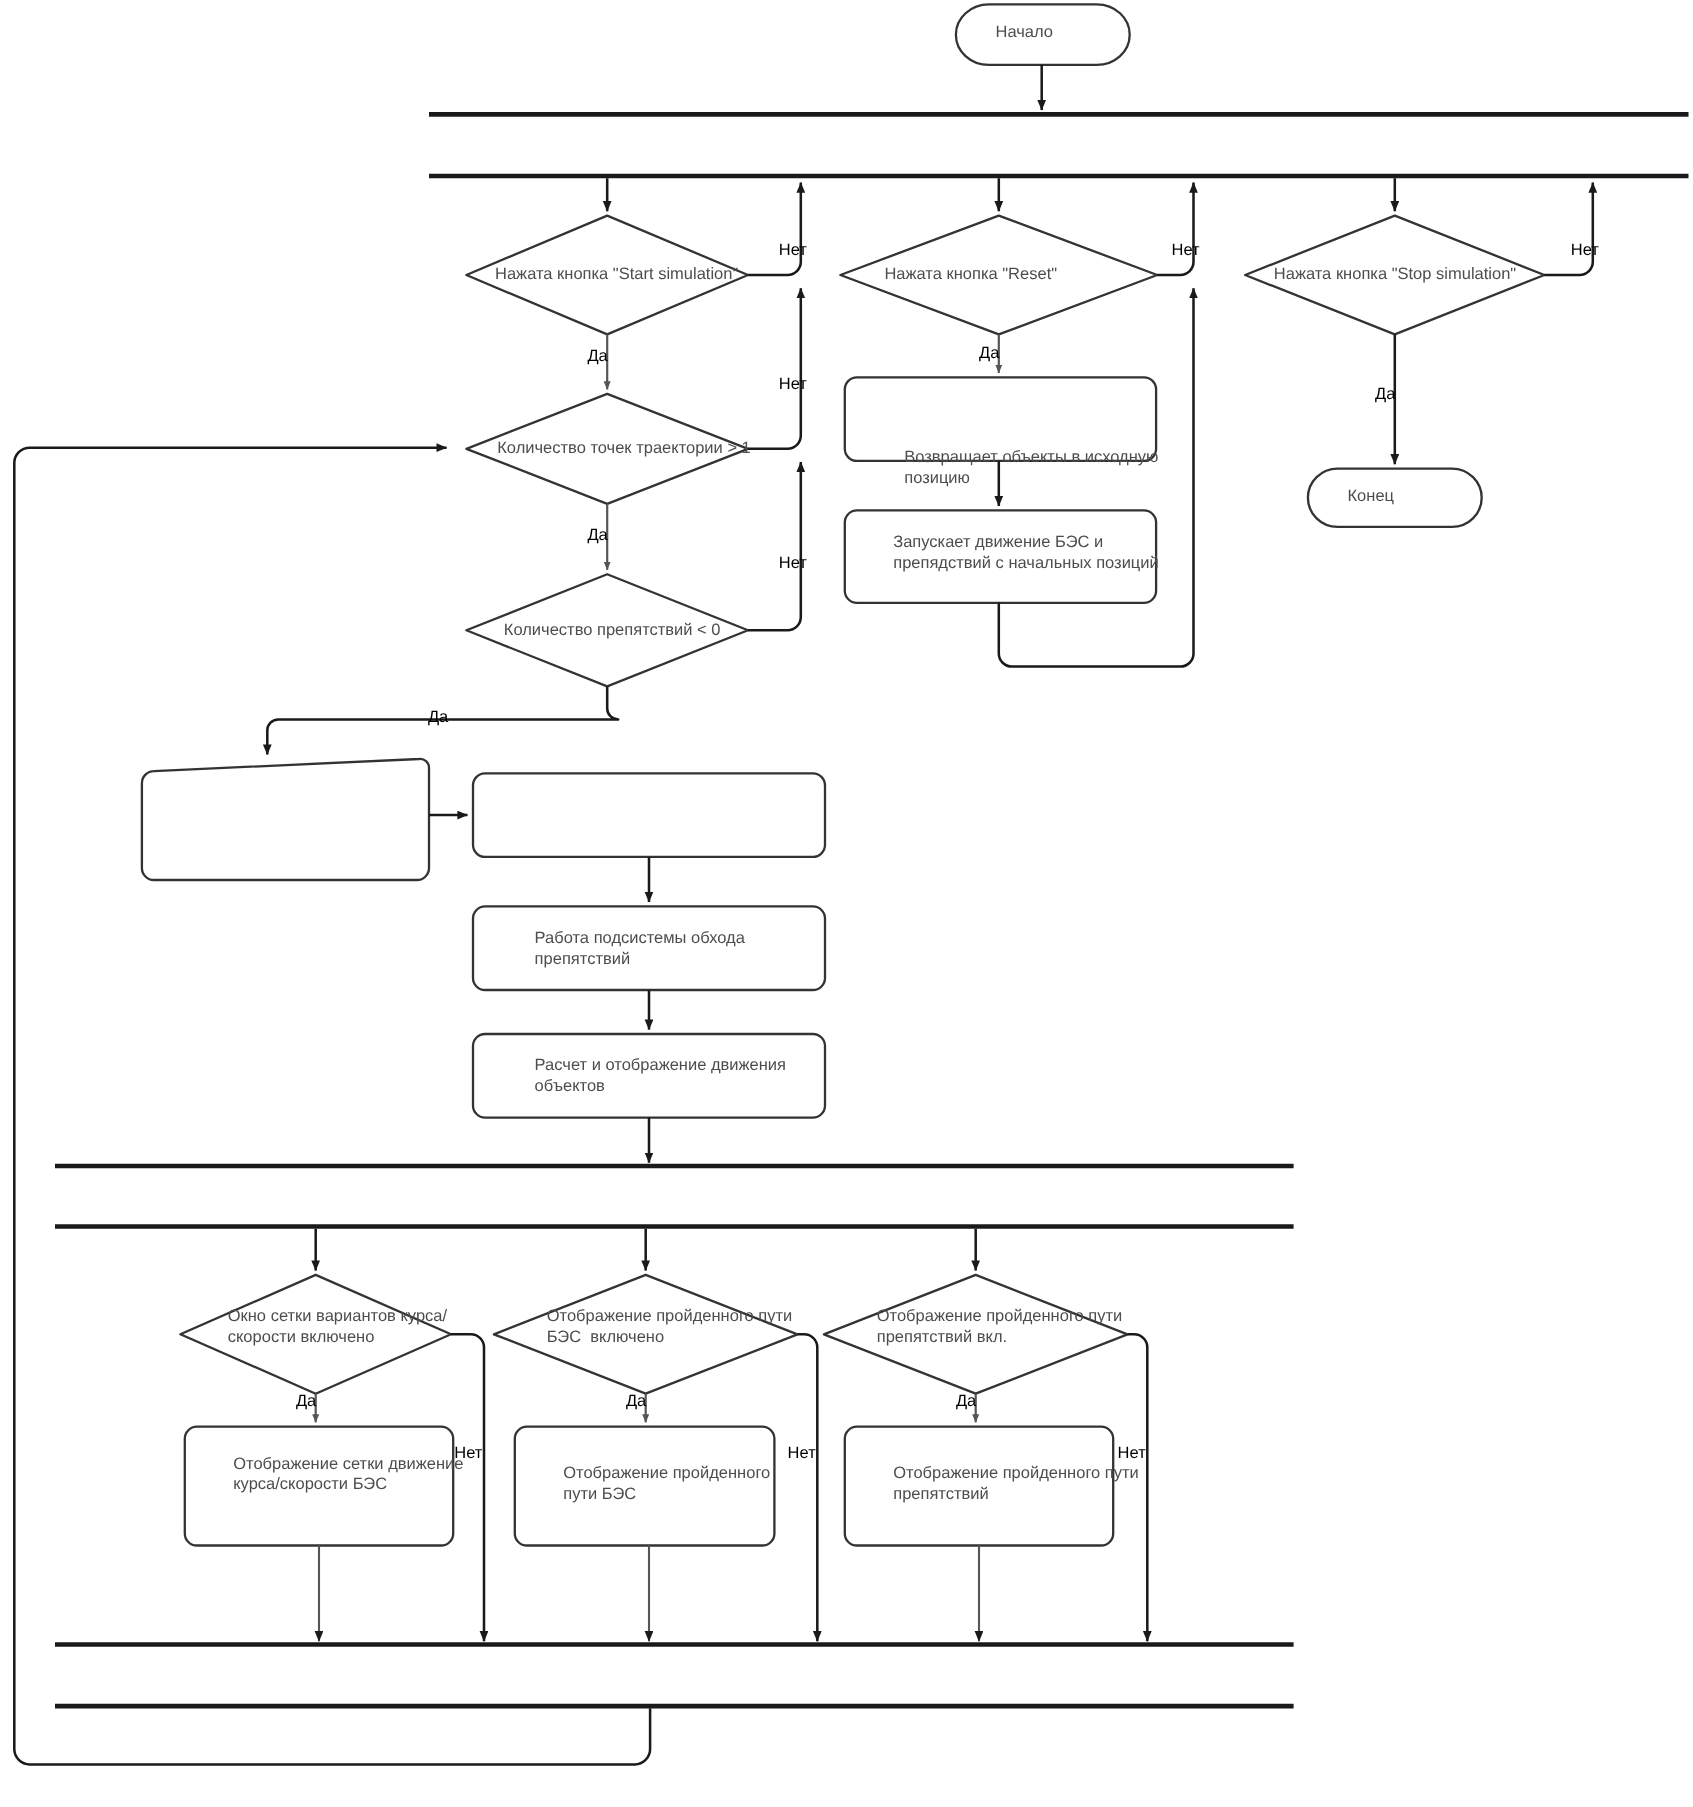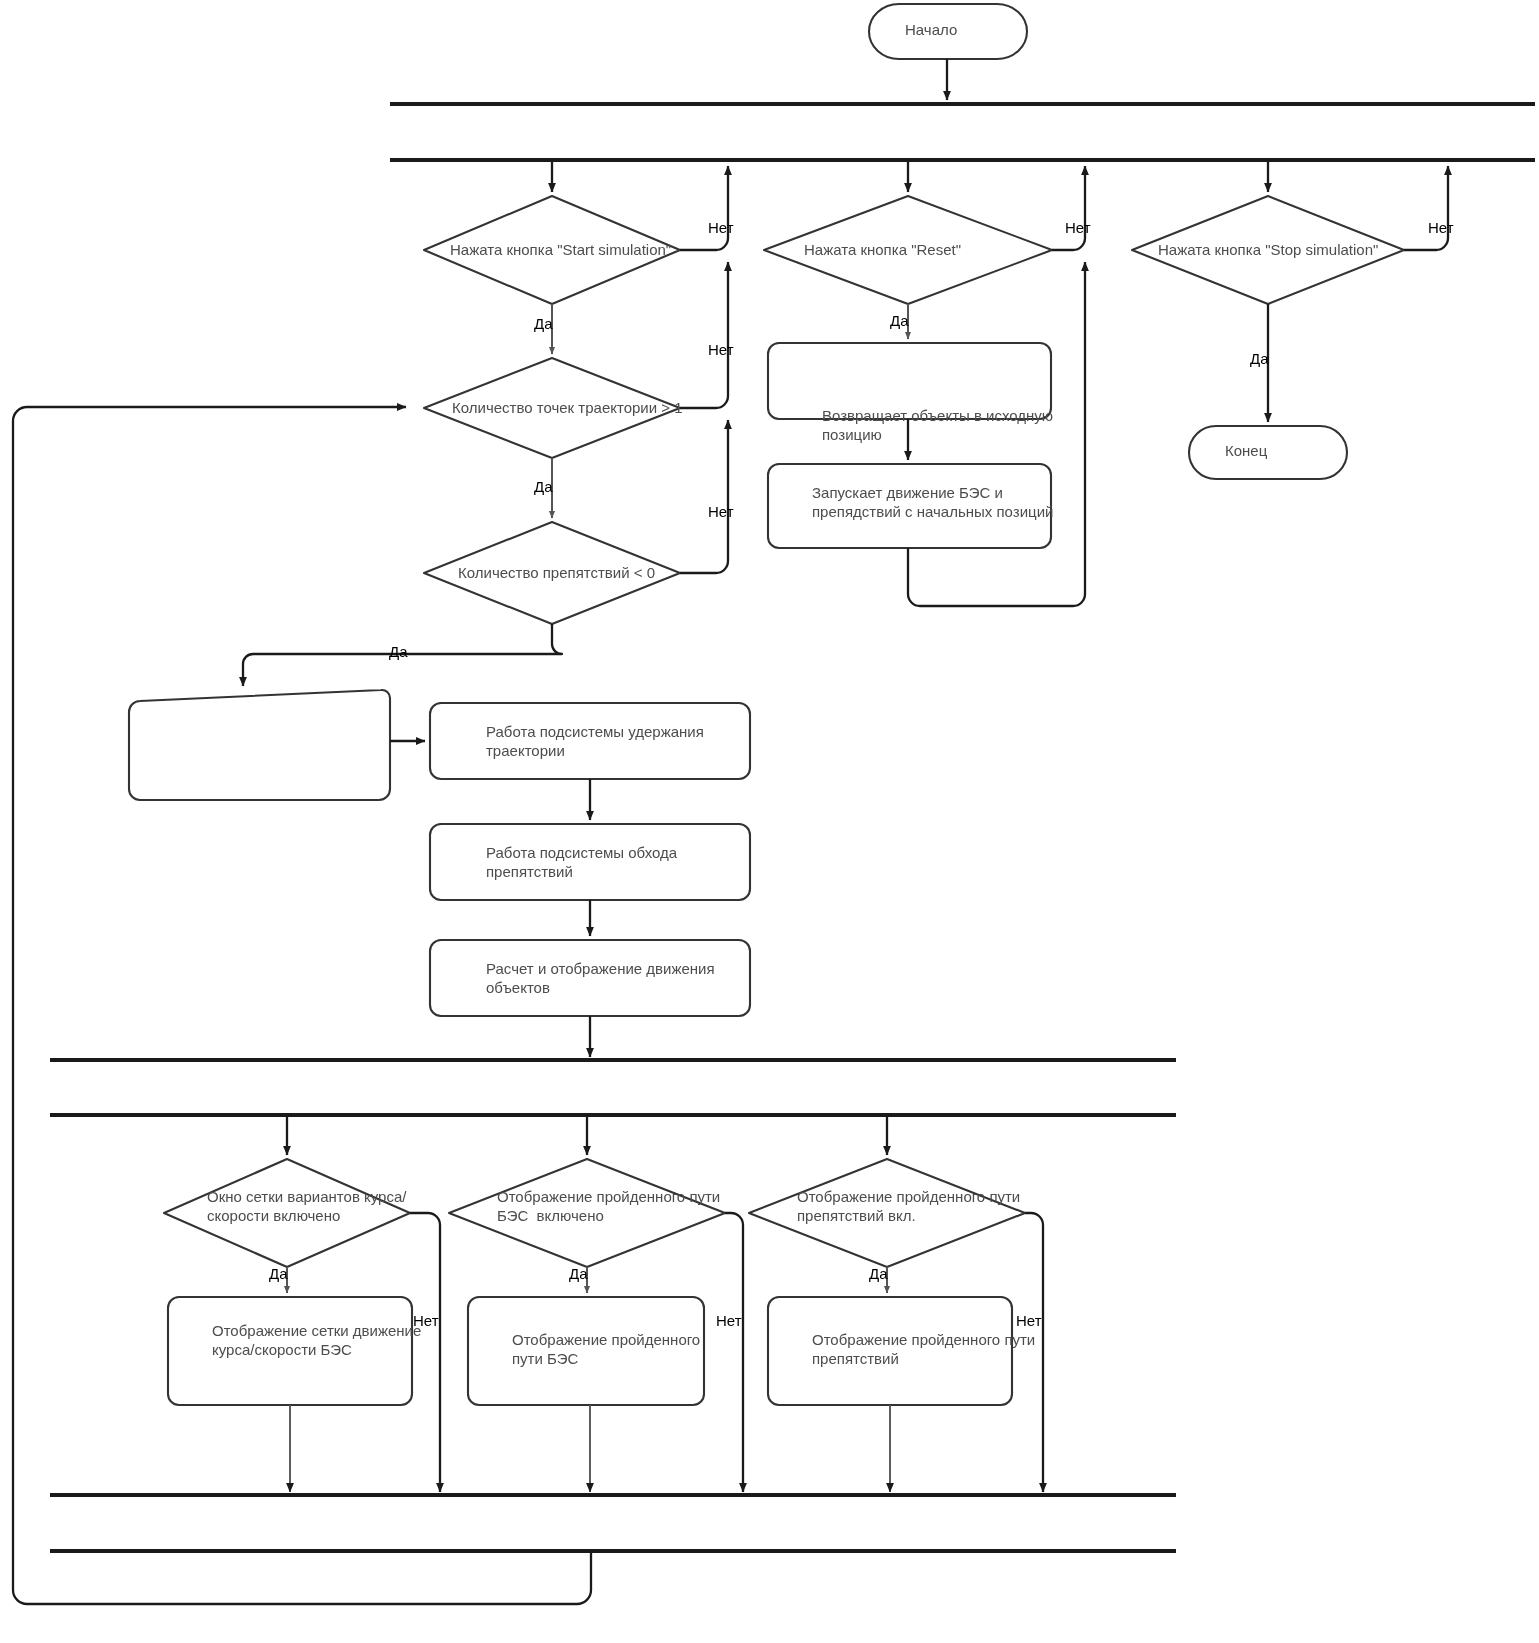--- a/index.html
+++ b/index.html
@@ -122,21 +122,20 @@
   <div class="lbl" style="left:422px;top:564px;width:260px;">Количество препятствий &lt; 0</div>
   <div class="lbl" style="left:768px;top:241px;width:280px;">Нажата кнопка "Reset"</div>
   <div class="lbl" style="left:1122px;top:241px;width:292px;">Нажата кнопка "Stop simulation"</div>
 
   <div class="lbl" style="left:171px;top:1188px;width:232px;">Окно сетки вариантов курса/скорости включено</div>
   <div class="lbl" style="left:461px;top:1188px;width:252px;">Отображение пройденного пути БЭС  включено</div>
   <div class="lbl" style="left:761px;top:1188px;width:252px;">Отображение пройденного пути препятствий вкл.</div>
 
   <div class="lbl" style="left:786px;top:363px;width:247px;margin-top:44px;">Возвращает объекты в исходную позицию</div>
   <div class="lbl" style="left:776px;top:484px;width:267px;">Запускает движение БЭС и препядствий с начальных позиций</div>
-  <div class="lbl" style="left:450px;top:723px;width:280px;">Работа подсистемы удержания траектории</div>
   <div class="lbl" style="left:450px;top:844px;width:280px;">Работа подсистемы обхода препятствий</div>
   <div class="lbl" style="left:450px;top:960px;width:280px;">Расчет и отображение движения объектов</div>
 
 
   <div class="lbl" style="left:176px;top:1322px;width:228px;">Отображение сетки движение курса/скорости БЭС</div>
   <div class="lbl" style="left:476px;top:1331px;width:220px;">Отображение пройденного пути БЭС</div>
   <div class="lbl" style="left:776px;top:1331px;width:228px;">Отображение пройденного пути препятствий</div>
 
   <div class="edgelbl" style="left:708px;top:219px;">Нет</div>
   <div class="edgelbl" style="left:534px;top:315px;">Да</div>

